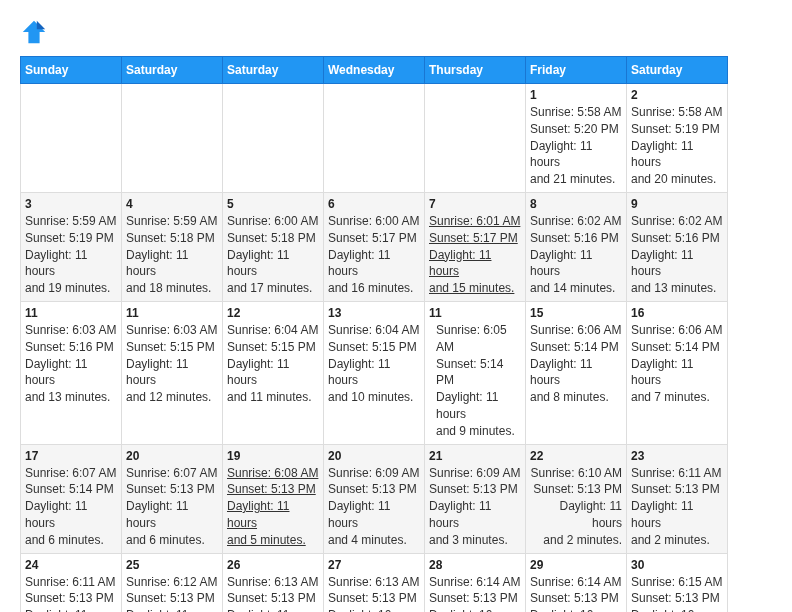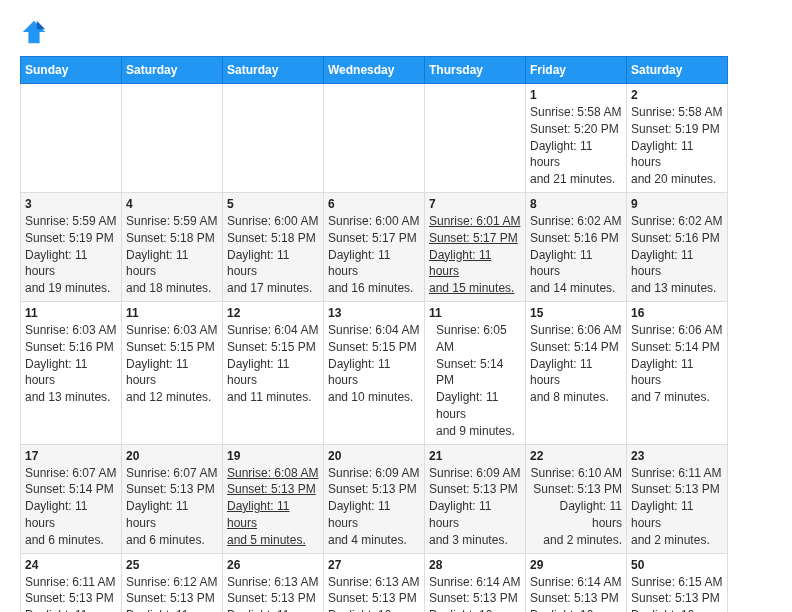--- a/index.html
+++ b/index.html
@@ -340,21 +340,21 @@
 and 58 minutes.</div>
           </td>
           <td>
             <span class="day-num">29</span>
             <div class="day-info" style="white-space: pre-line;">Sunrise: 6:14 AM
 Sunset: 5:13 PM
 Daylight: 10 hours
 and 58 minutes.</div>
           </td>
           <td>
-            <span class="day-num">50</span>
+            <span class="day-num">30</span>
             <div class="day-info" style="white-space: pre-line;">Sunrise: 6:15 AM
 Sunset: 5:13 PM
 Daylight: 10 hours
 and 57 minutes.</div>
           </td>
         </tr>
       </tbody>
   </table>
 </div>
 

